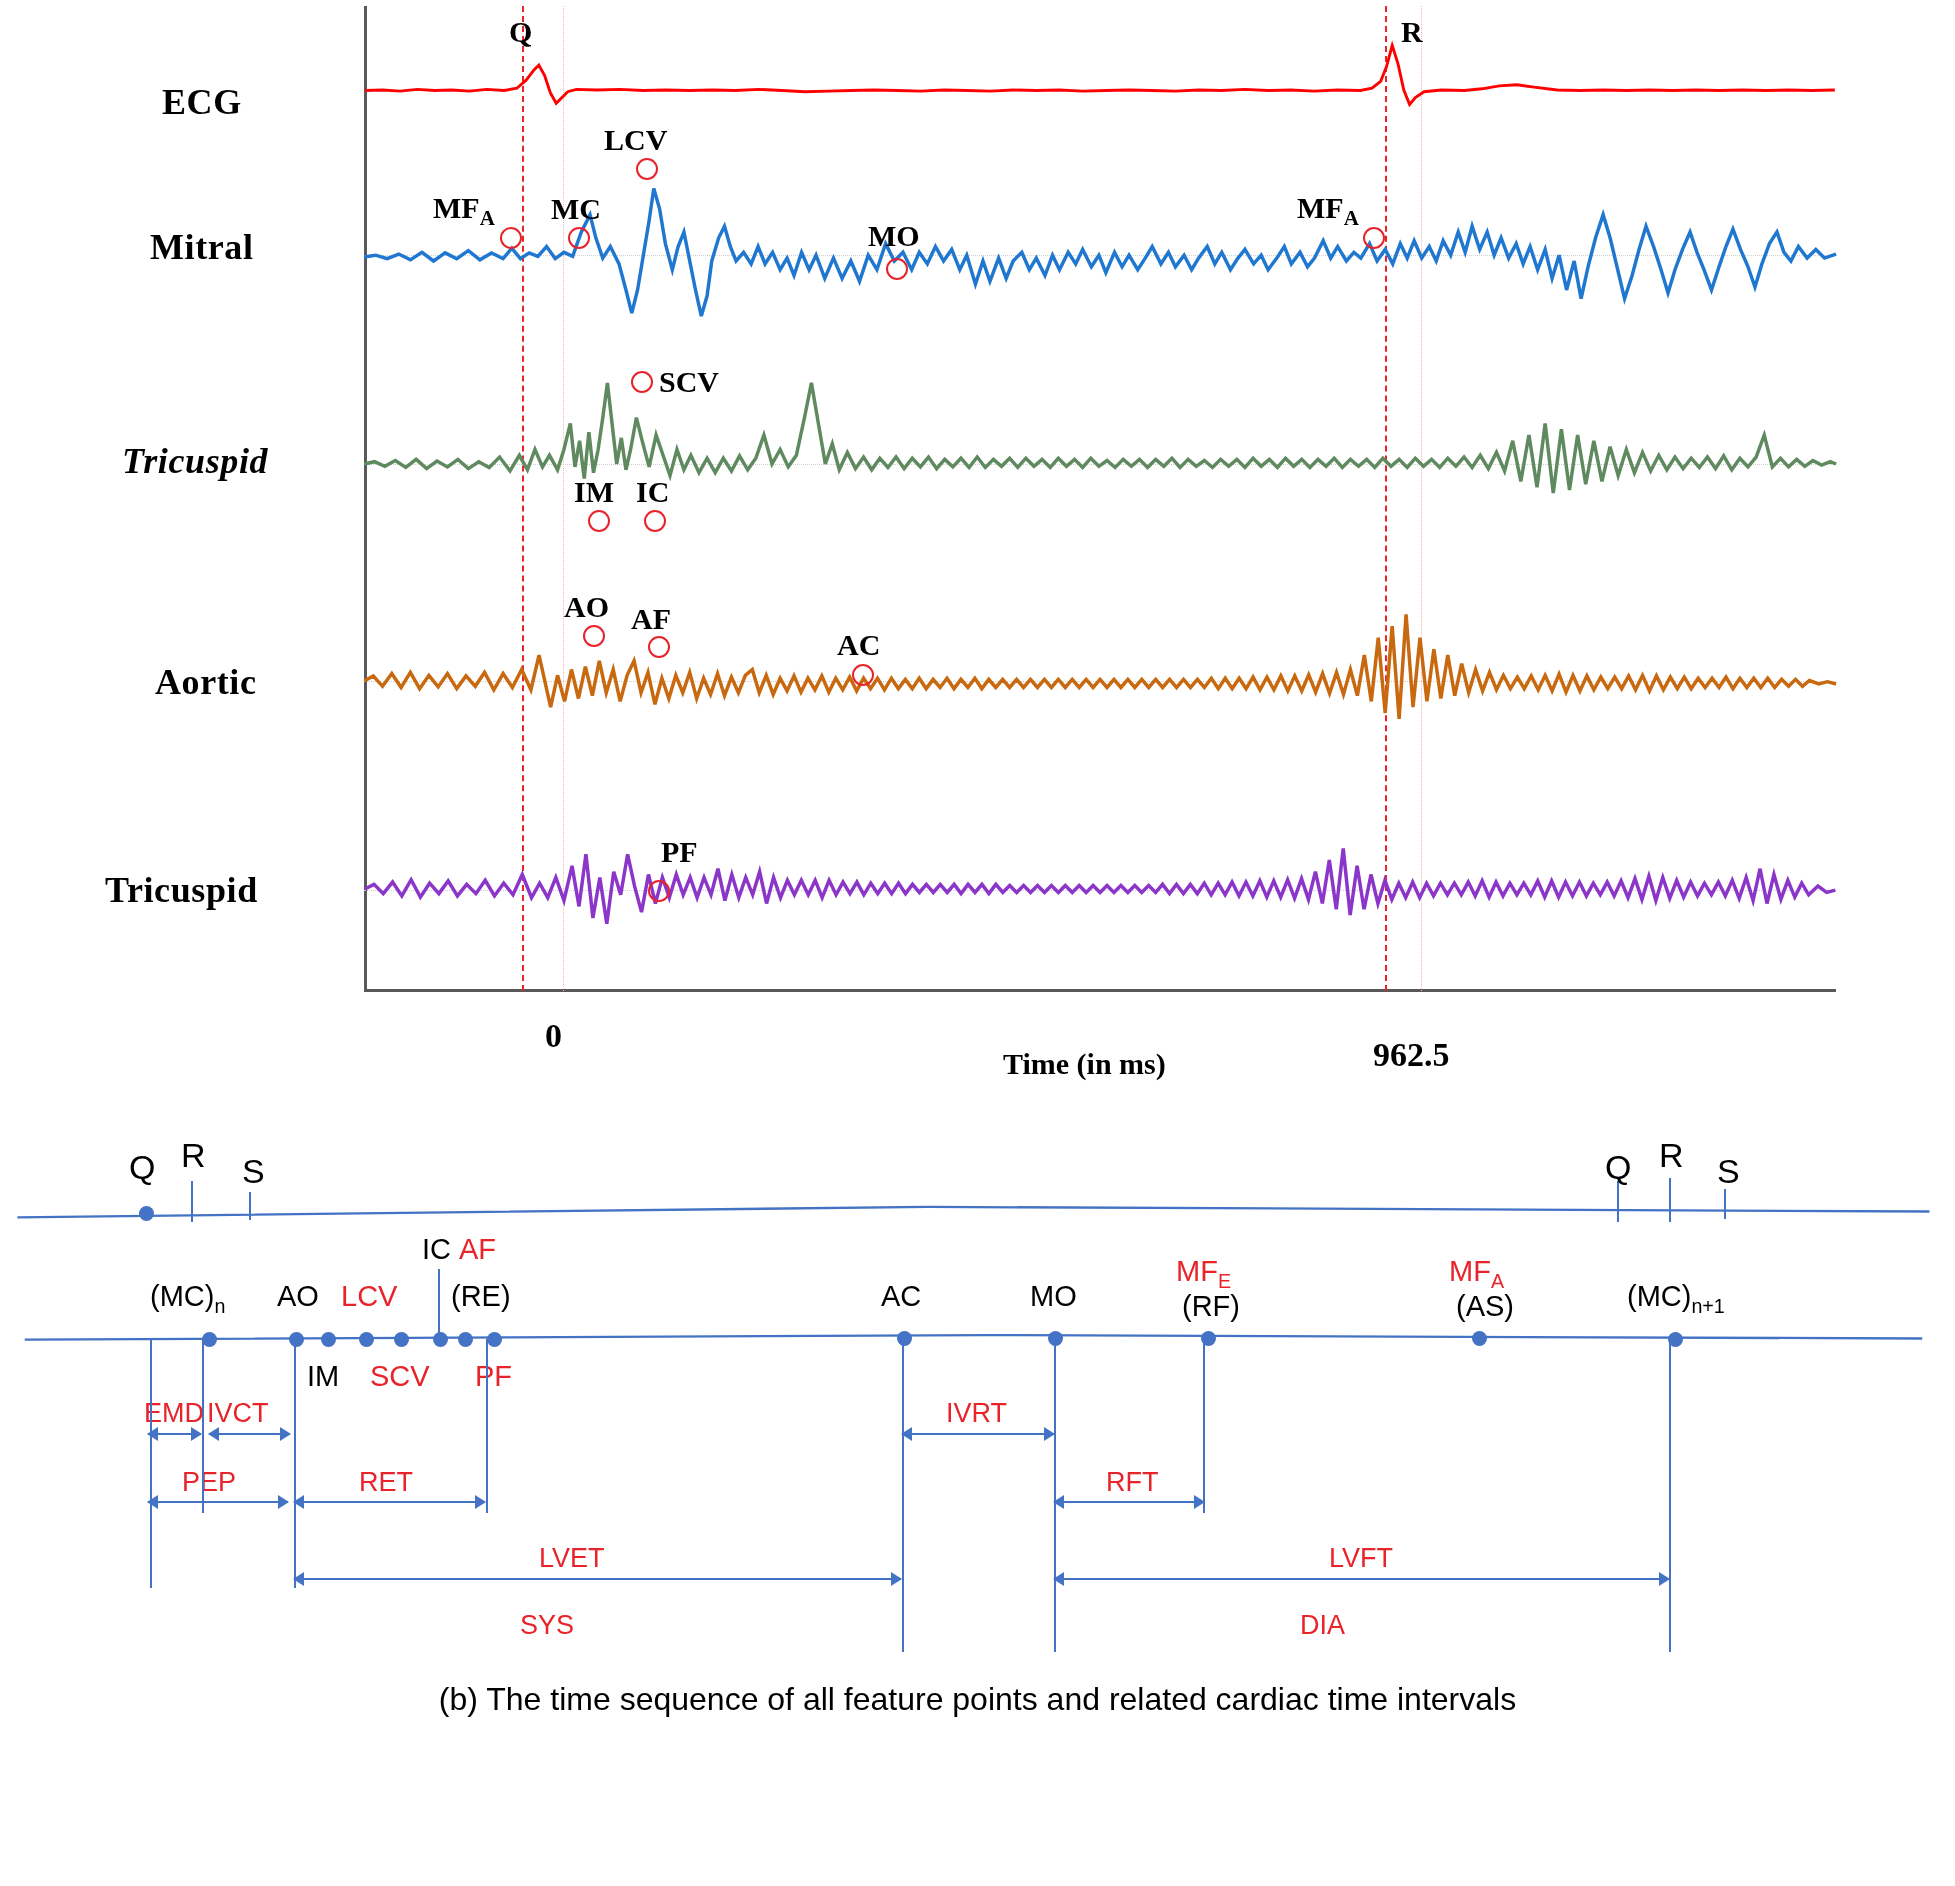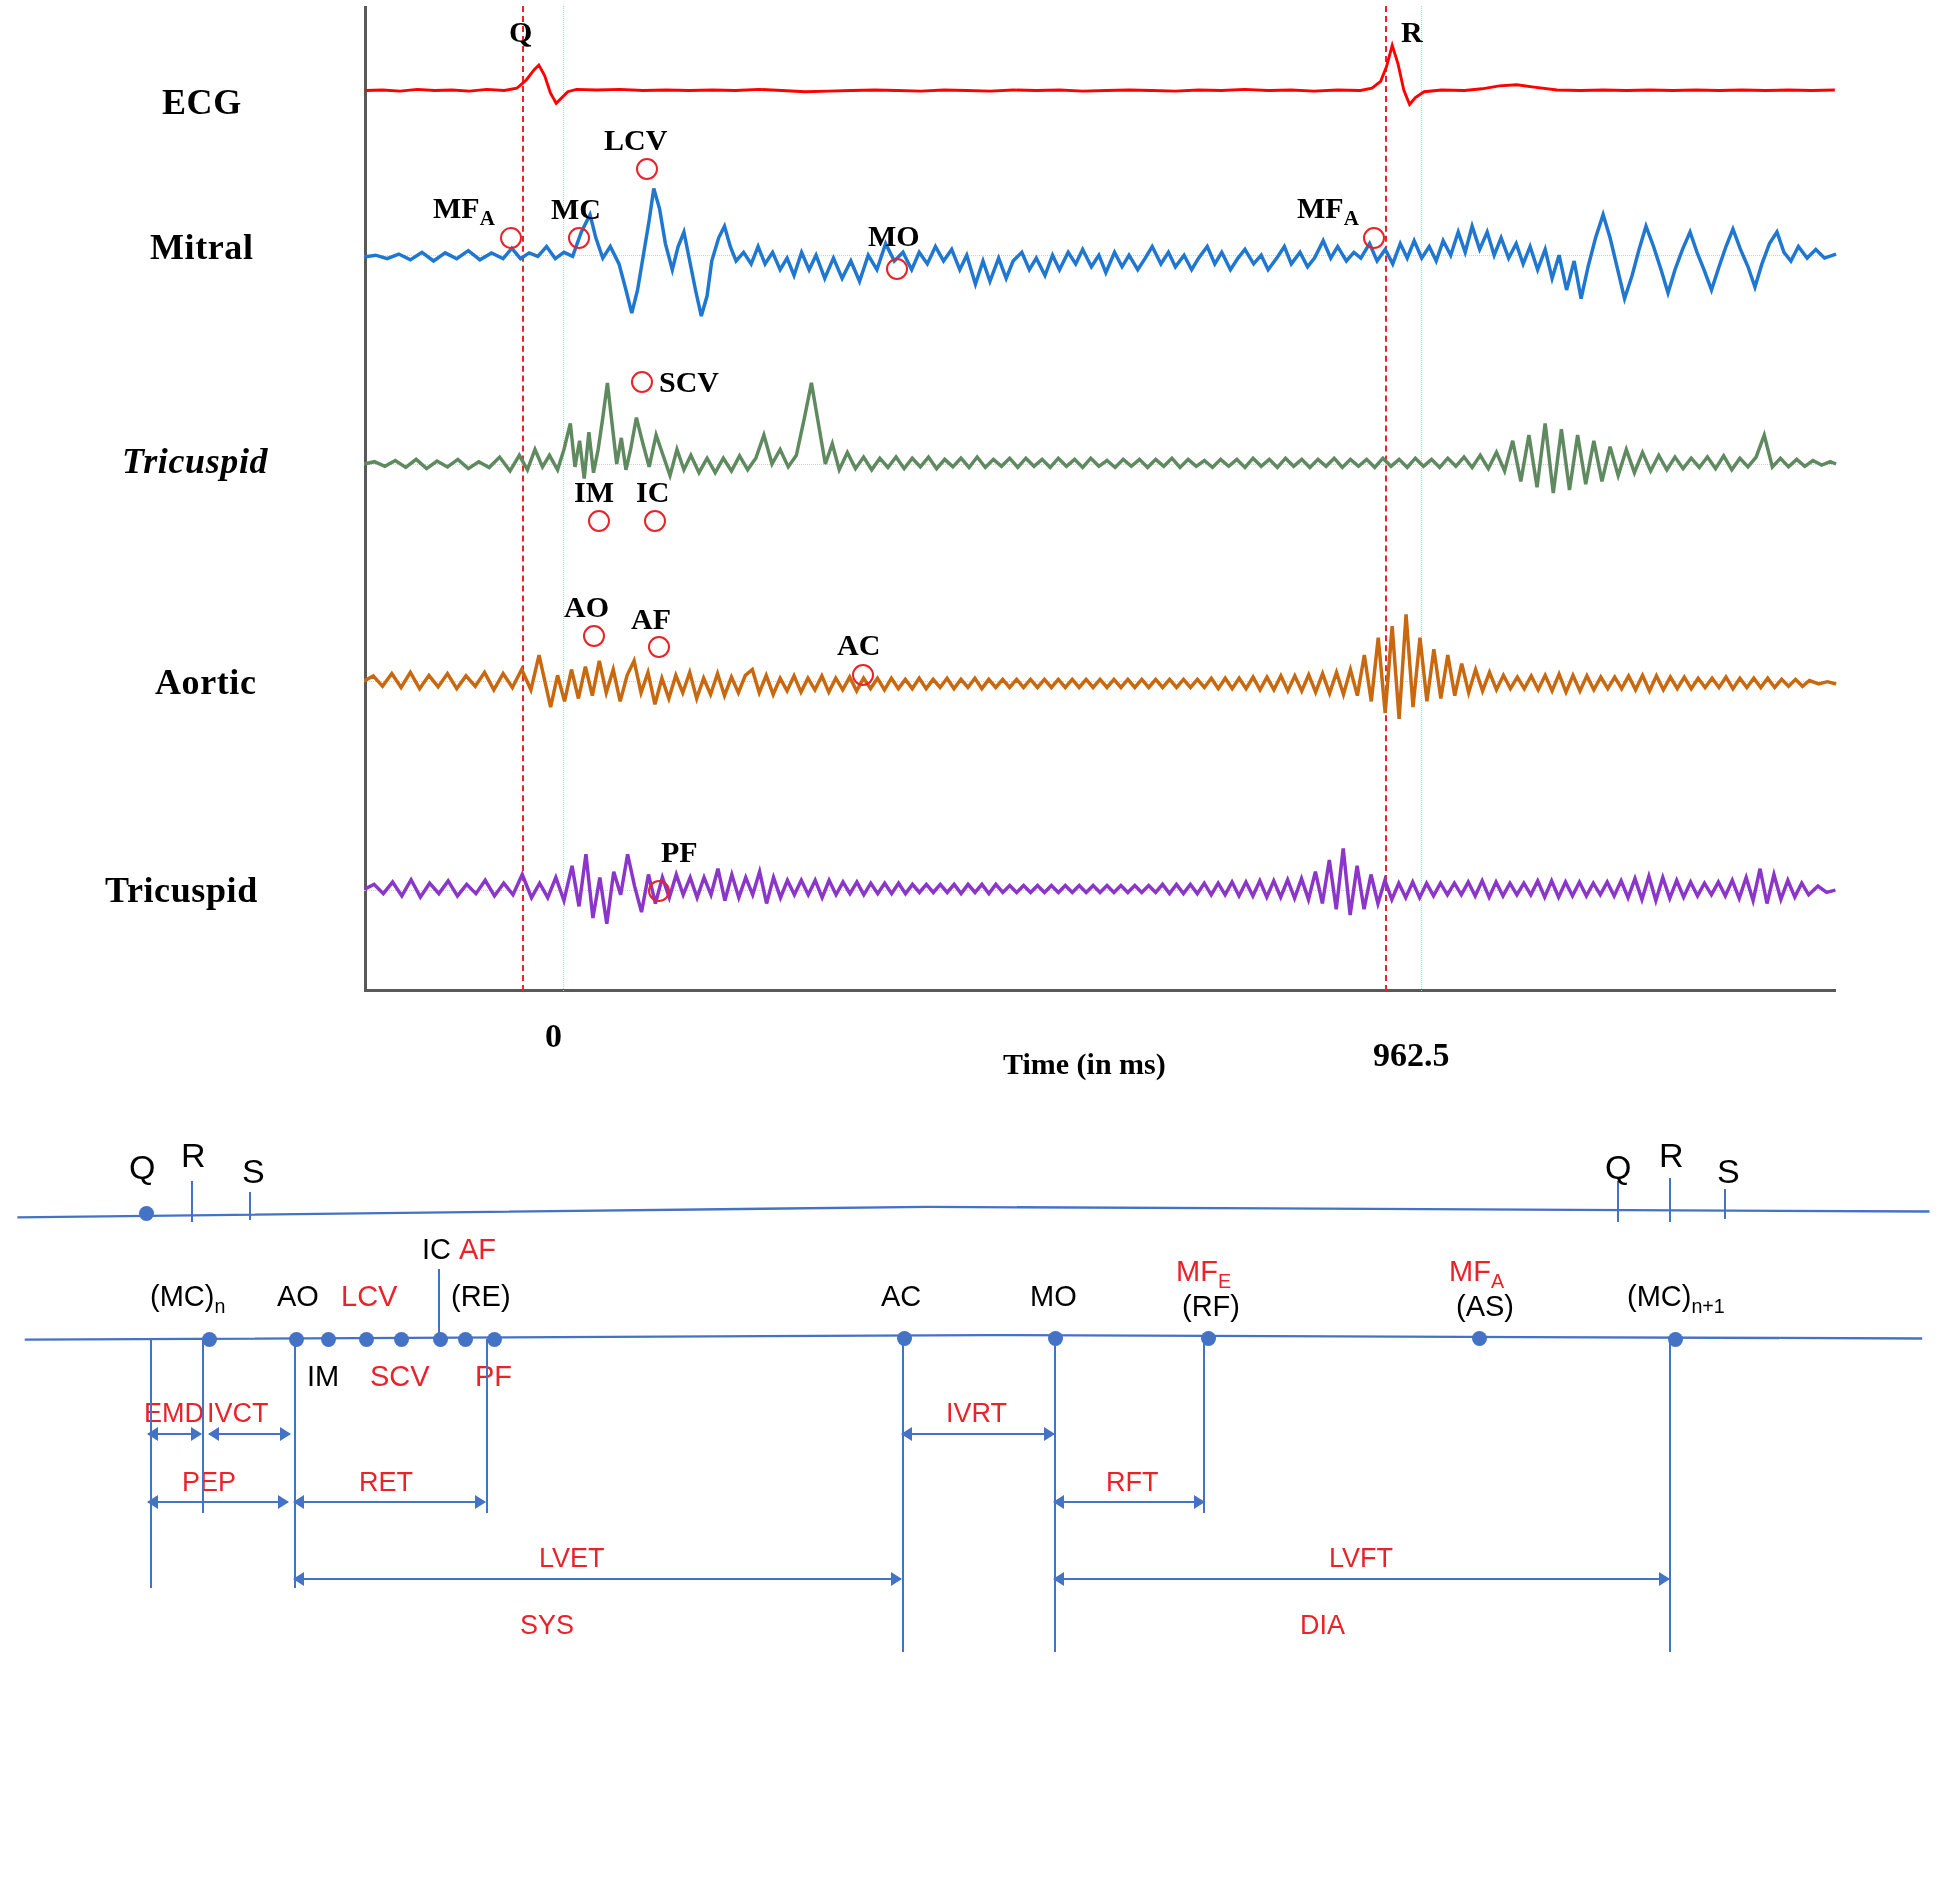--- a/index.html
+++ b/index.html
@@ -216,16 +216,17 @@
 
     <div class="vdrop" style="left:150px; top:203px; height:249px;"></div>
     <div class="vdrop" style="left:202px; top:203px; height:174px;"></div>
     <div class="vdrop" style="left:294px; top:203px; height:249px;"></div>
     <div class="vdrop" style="left:486px; top:203px; height:174px;"></div>
     <div class="vdrop" style="left:902px; top:203px; height:313px;"></div>
     <div class="vdrop" style="left:1054px; top:203px; height:313px;"></div>
     <div class="vdrop" style="left:1203px; top:203px; height:174px;"></div>
     <div class="vdrop" style="left:1669px; top:203px; height:313px;"></div>
 
+    <div class="caption" style="top:545px;">(b) The time sequence of all feature points and related cardiac time intervals</div>
   </div>
 
 </div>
 
 
 </body></html>

